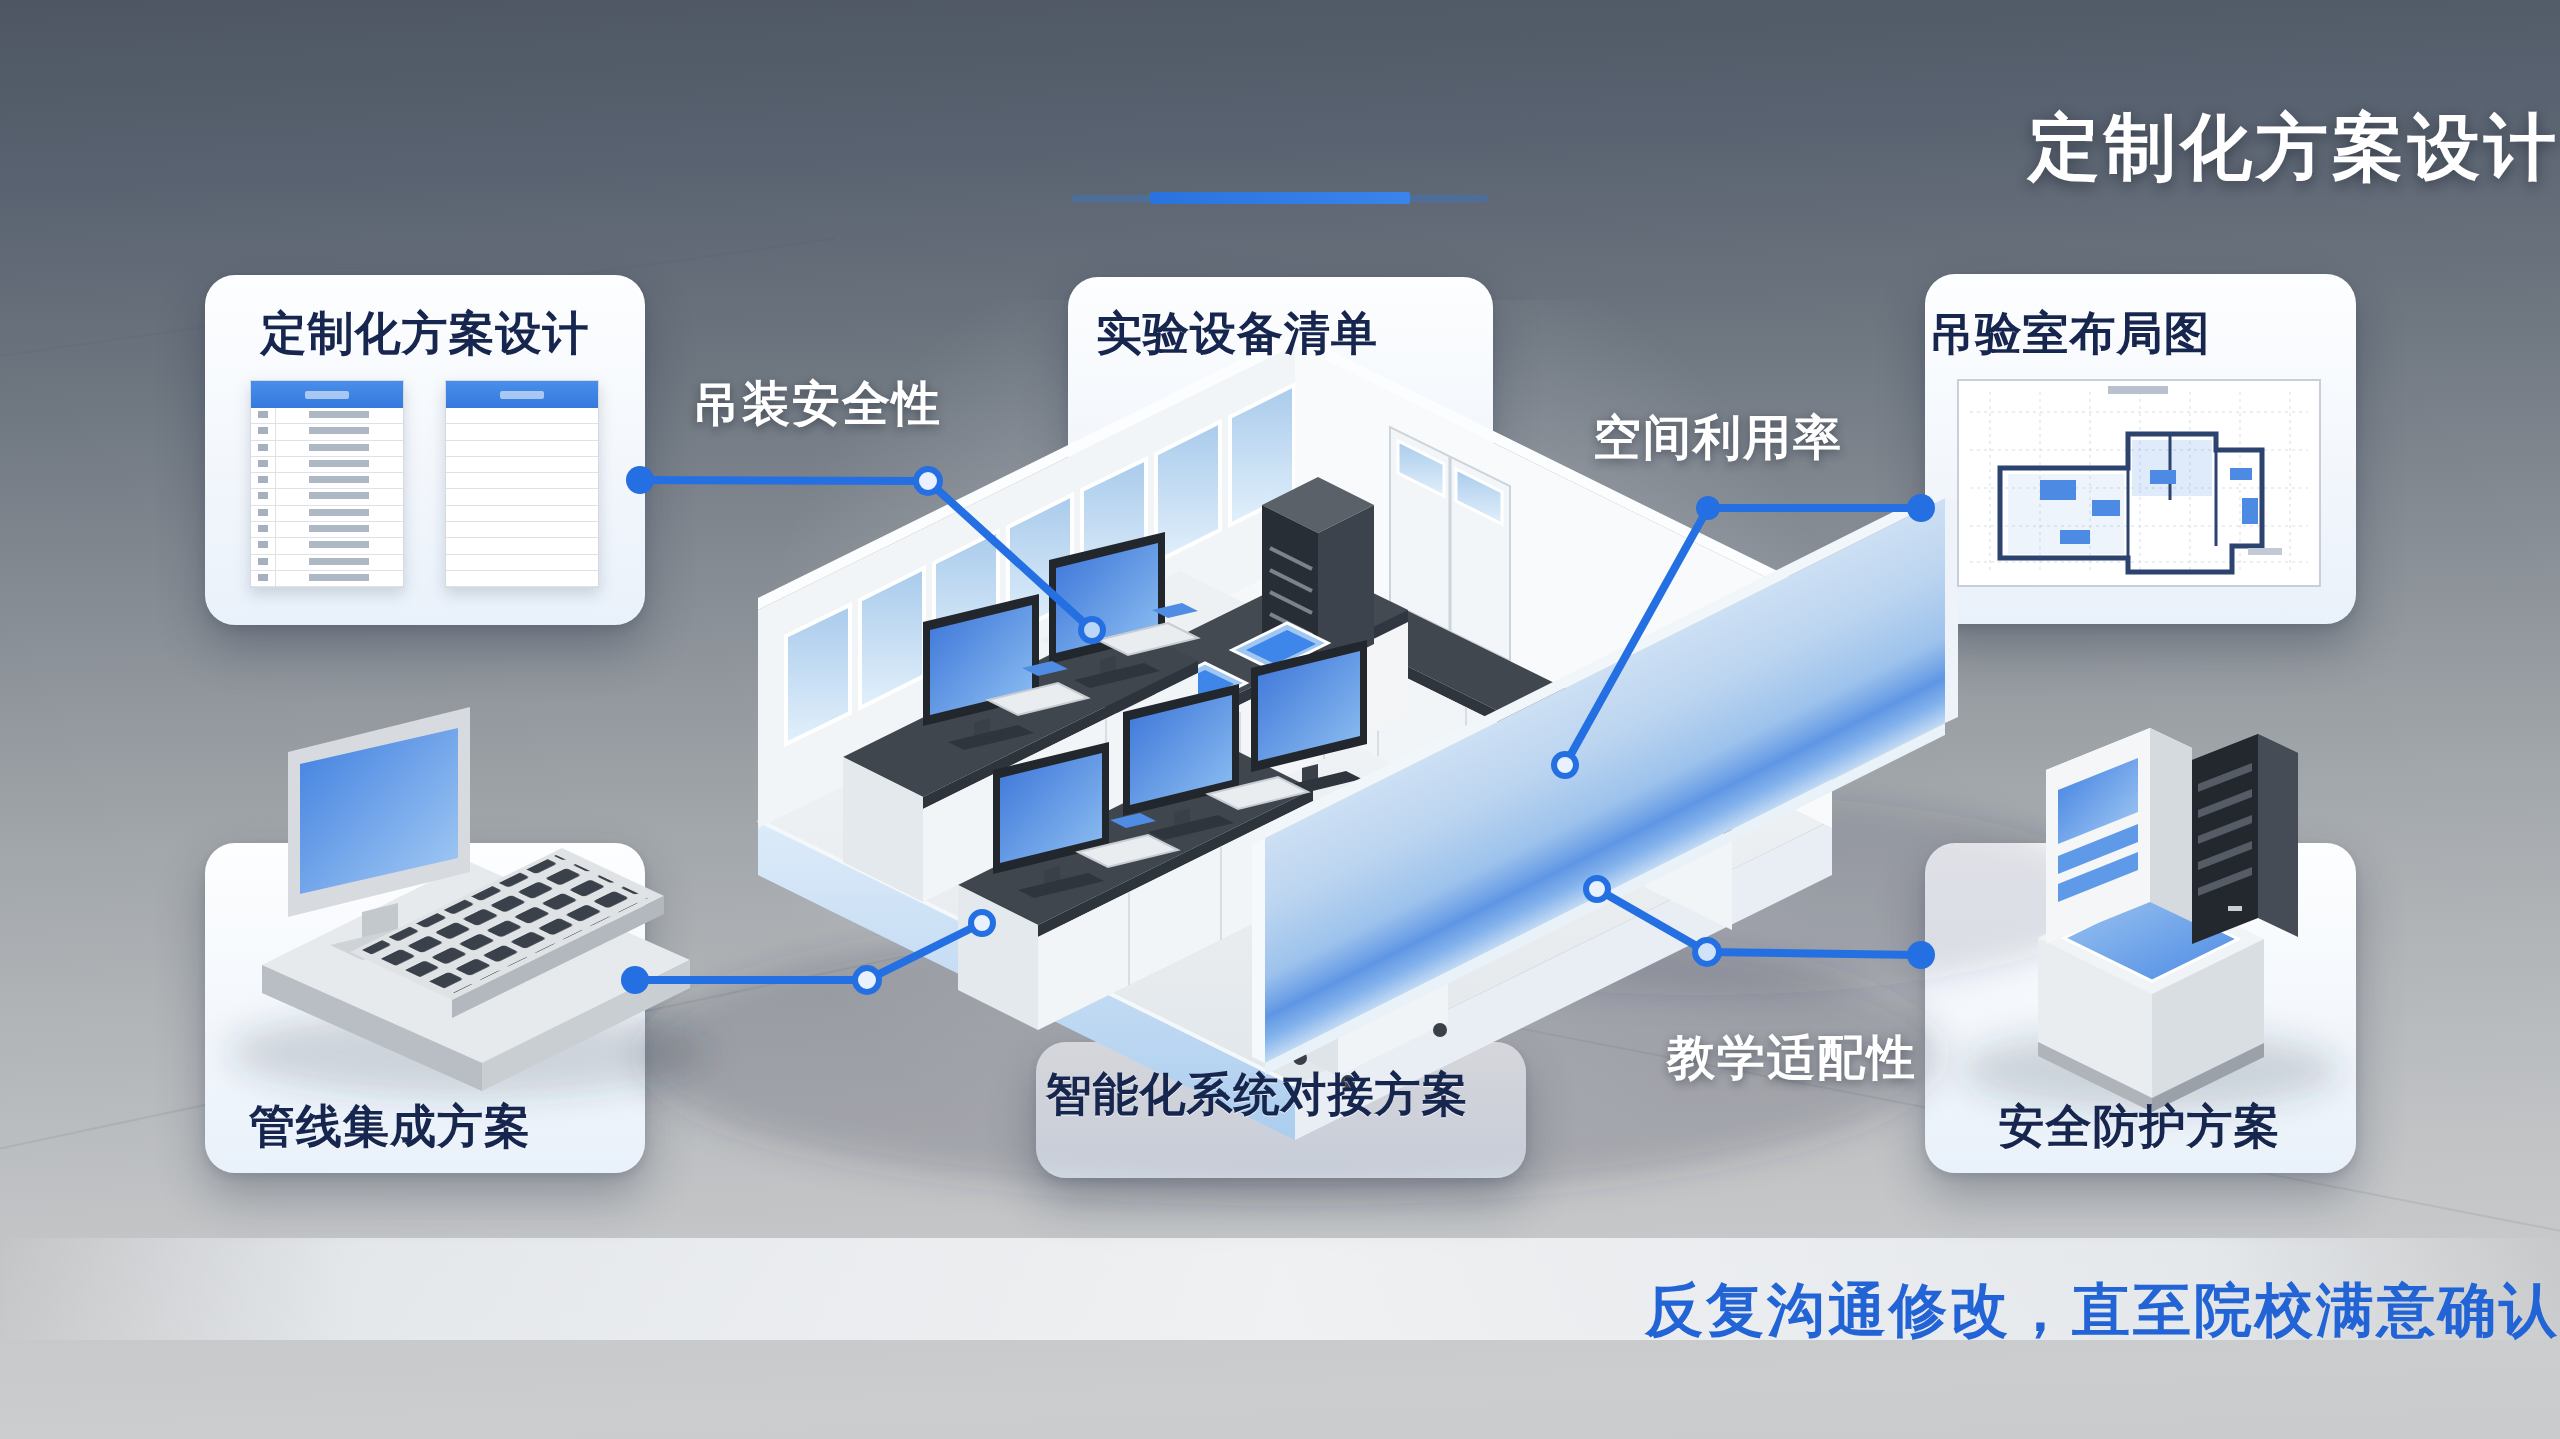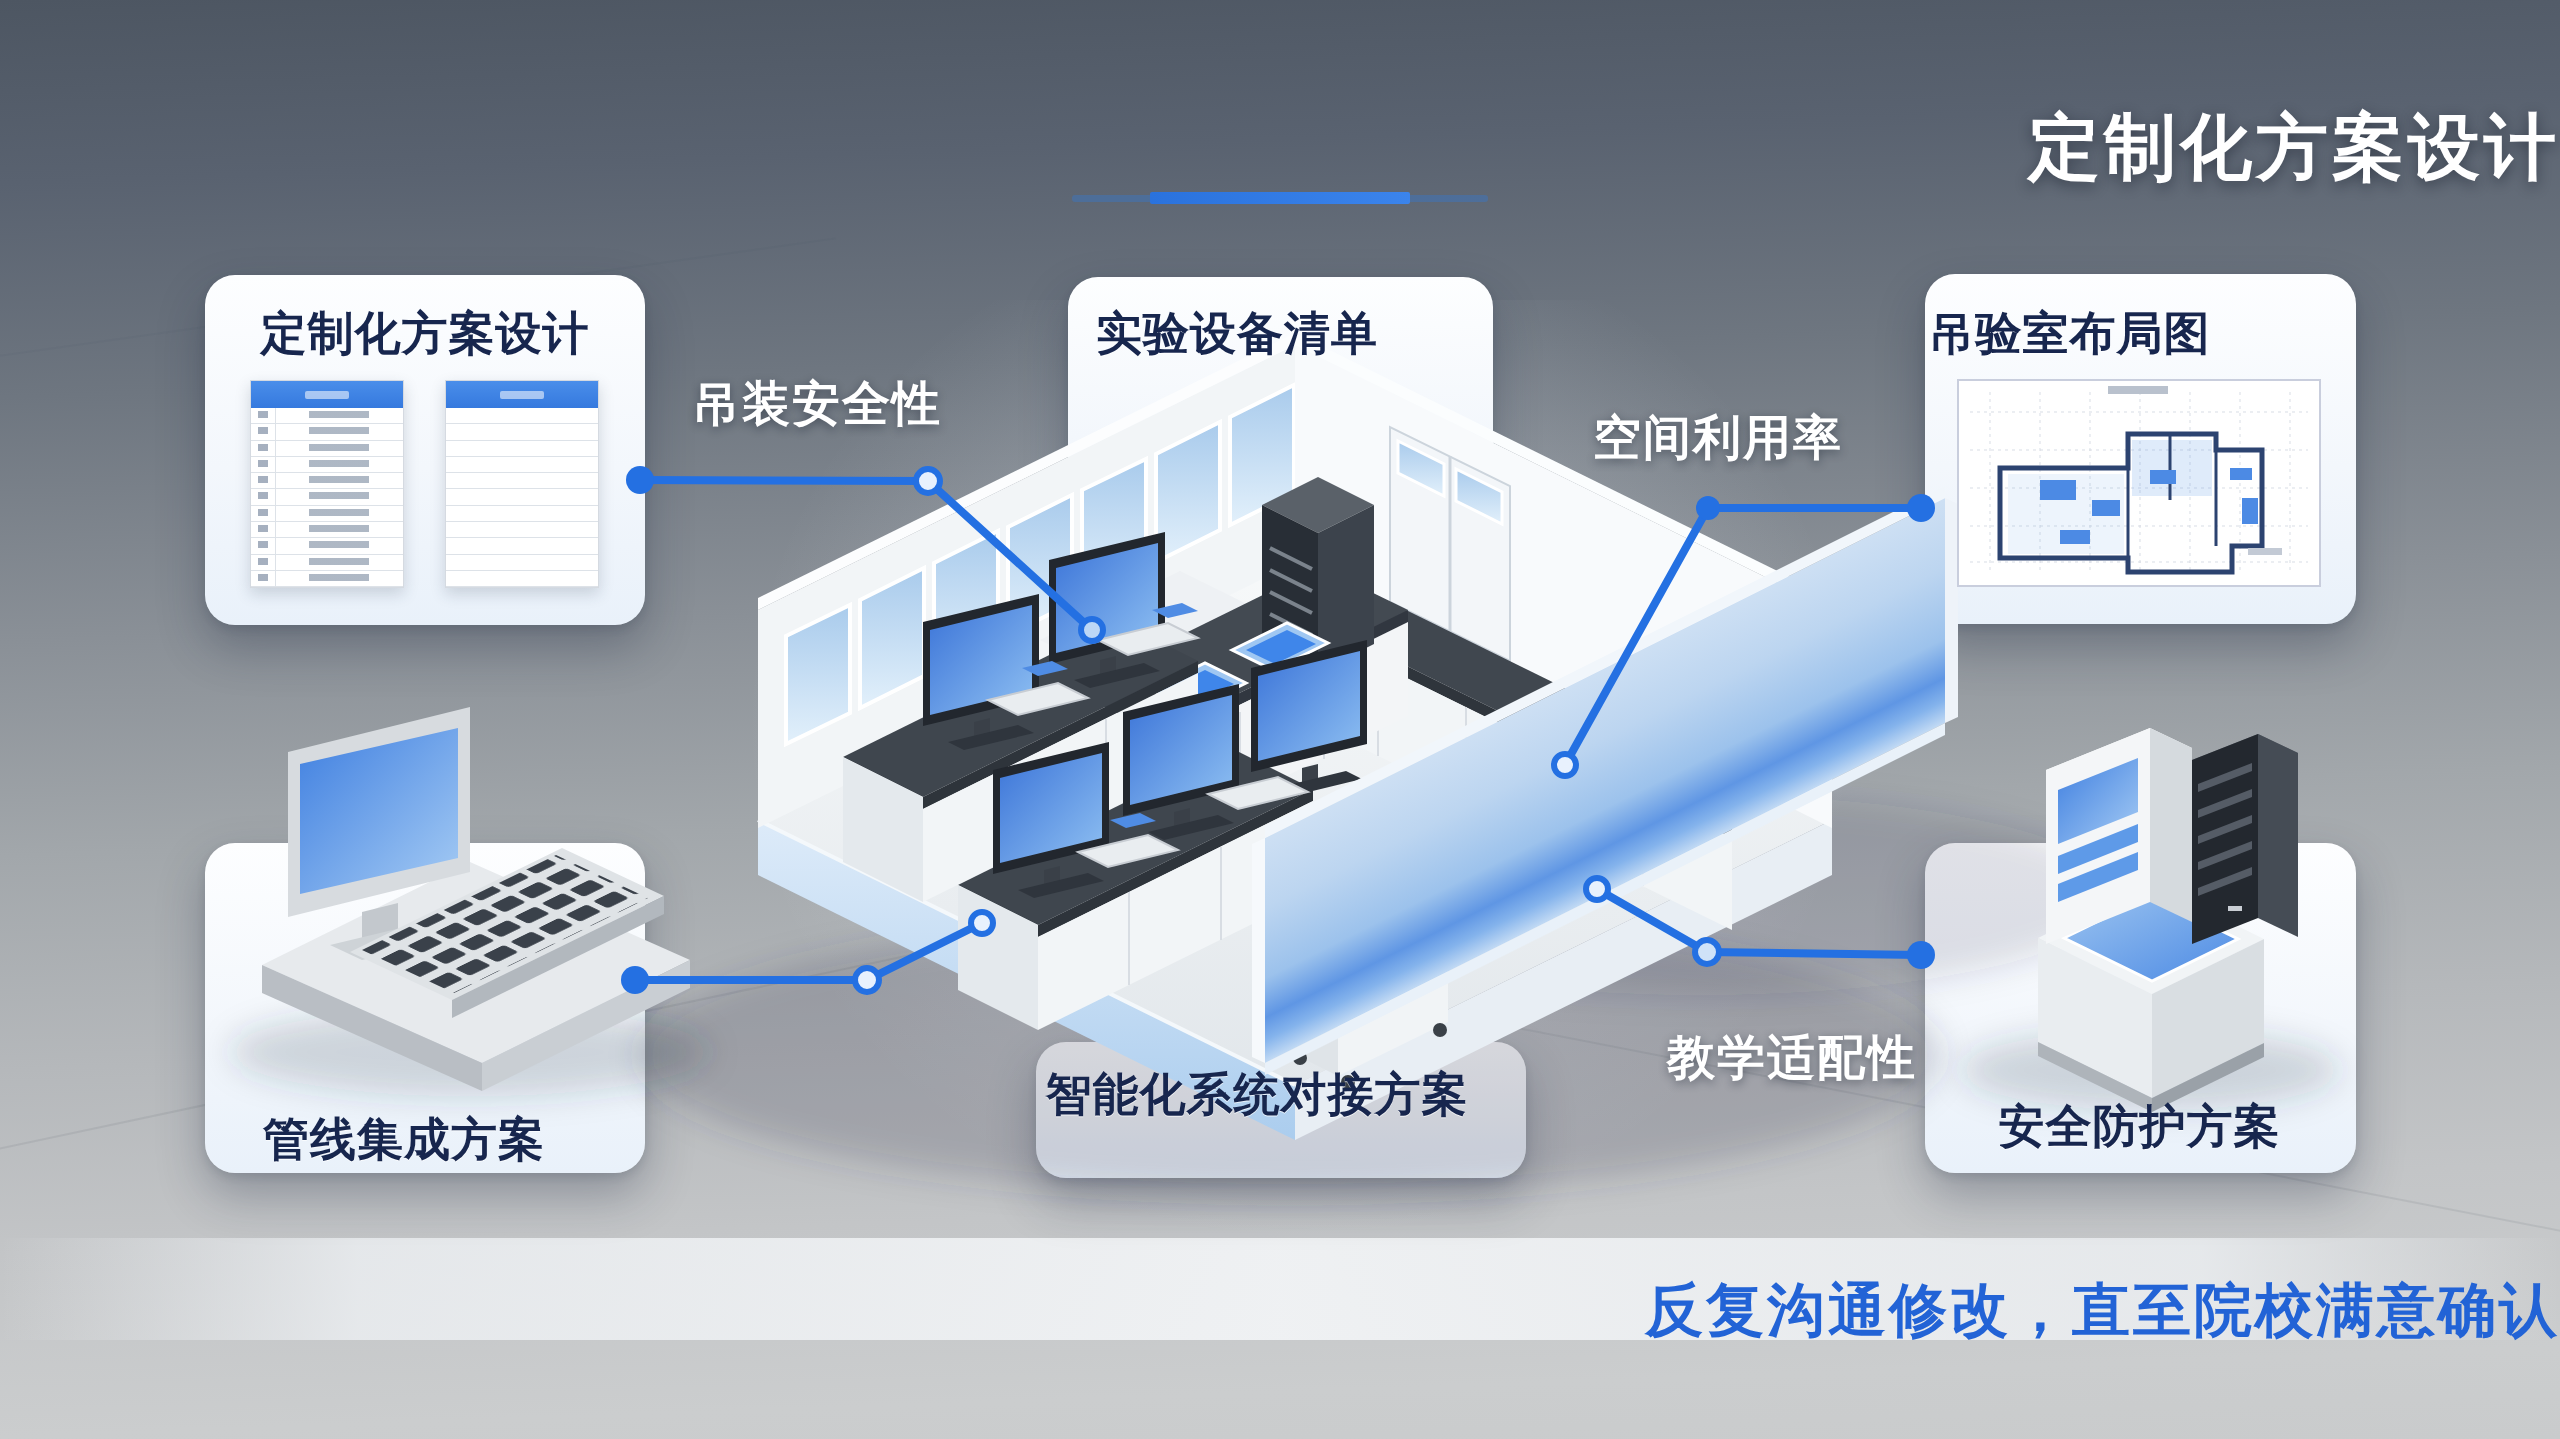--- a/index.html
+++ b/index.html
@@ -371,21 +371,21 @@
     </g>
   </svg>
 
   <h1 class="page-title">定制化方案设计</h1>
   <div class="title-underline-soft"></div>
   <div class="title-underline"></div>
 
   <h2 class="card-title" style="left:205px;top:303px;width:440px;">定制化方案设计</h2>
   <h2 class="card-title" style="left:1068px;top:303px;width:338px;">实验设备清单</h2>
   <h2 class="card-title" style="left:1829px;top:303px;width:431px;padding-left:25px;">吊验室布局图</h2>
-  <h2 class="card-title" style="left:205px;top:1096px;width:398px;margin-top:13px;">管线集成方案</h2>
+  <h2 class="card-title" style="left:191px;top:1096px;width:398px;">管线集成方案</h2>
   <h2 class="card-title" style="left:1036px;top:1064px;width:442px;">智能化系统对接方案</h2>
   <h2 class="card-title" style="left:1925px;top:1096px;width:429px;">安全防护方案</h2>
 
   <div class="callout" style="left:617px;top:372px;width:400px;">吊装安全性</div>
   <div class="callout" style="left:1518px;top:406px;width:400px;">空间利用率</div>
   <div class="callout" style="left:1592px;top:993px;width:400px;margin-top:33px;">教学适配性</div>
 
   <div class="footer-note">反复沟通修改，直至院校满意确认</div>
 </div>
 

